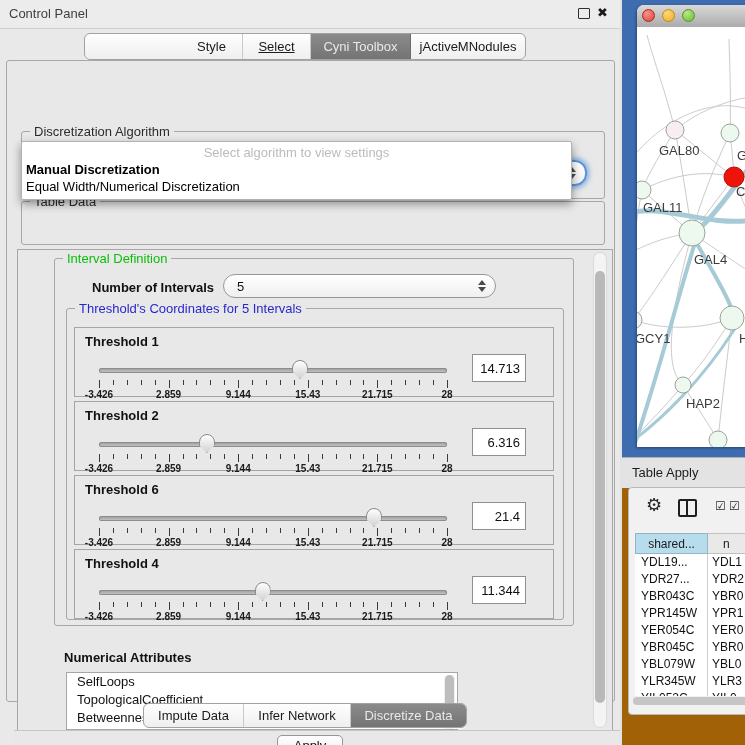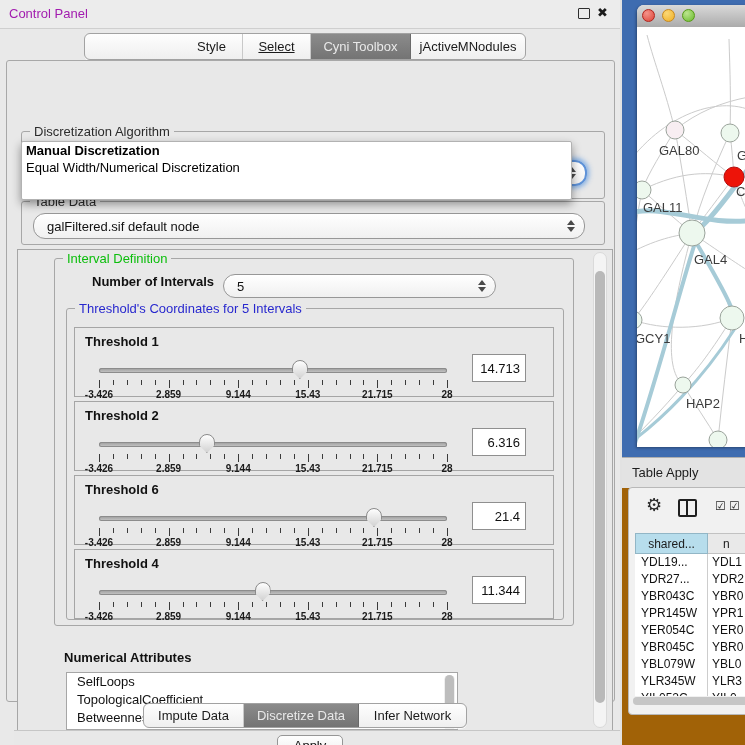--- a/index.html
+++ b/index.html
@@ -2,21 +2,21 @@
 <html><head>
 <meta charset="utf-8">
 <style>
   html,body{margin:0;padding:0;}
   body{width:745px;height:745px;overflow:hidden;font-family:"Liberation Sans",sans-serif;background:#DDDDDD;}
   #root{position:relative;width:745px;height:745px;background:#E2E2E2;}
 
   
   #left-panel{position:absolute;left:0;top:0;width:620px;height:745px;background:#E9E9E9;}
   #cp-titlebar{position:absolute;left:0;top:0;width:620px;height:28px;background:#ECECEC;border-bottom:1px solid #CFCFCF;}
-  #cp-title{position:absolute;left:9px;top:6px;font-size:13px;color:#a21caf;}
+  #cp-title{position:absolute;left:9px;top:6px;font-size:13px;color:#404040;}
   .tb-icon{position:absolute;top:8px;cursor:default;}
   #float-icon{left:578px;width:10px;height:9px;border:1.5px solid #2e2e2e;border-radius:1px;background:transparent;}
   #close-icon{left:597px;top:5px;font-size:13px;font-weight:bold;color:#1a1a1a;font-family:"DejaVu Sans",sans-serif;}
 
   .seg-control{position:absolute;display:flex;border:1px solid #A2A2A2;border-radius:6px;overflow:hidden;background:linear-gradient(#FEFEFE,#EFEFEF);box-shadow:0 1px 0 rgba(255,255,255,.8);}
   .seg{display:flex;align-items:center;justify-content:center;gap:5px;font-size:13px;color:#1a1a1a;border-right:1px solid #C9C9C9;box-sizing:border-box;height:100%;}
   .seg:last-child{border-right:none;}
   .seg.selected{background:linear-gradient(#8B8B8B,#747474);color:#E9E9E9;border-right-color:#6A6A6A;}
   #top-tabs{left:84px;top:33px;height:25px;}
   #bottom-tabs{left:143px;top:703px;height:23px;}
@@ -42,21 +42,21 @@
   .pop-opt{font-size:13px;color:#000;padding:1px 4px;white-space:nowrap;}
   .pop-opt.bold{font-weight:bold;}
 
   #tabledata-group{left:14px;top:140px;width:584px;height:44px;}
   #tabledata-combo{left:26px;top:152px;width:552px;height:26px;}
 
   #scrollarea{position:absolute;left:10px;top:188px;width:594px;height:480px;border:1px solid #A6A6A6;background:#E8E8E8;overflow:hidden;}
   #scroll-content{position:absolute;left:0;top:0;width:594px;height:480px;}
 
   #interval-group{left:36px;top:8px;width:520px;height:368px;}
-  #noi-label{position:absolute;left:74px;top:24px;font-size:13px;font-weight:bold;color:#111;}
+  #noi-label{position:absolute;left:74px;top:30px;font-size:13px;font-weight:bold;color:#111;}
   #noi-combo{left:205px;top:24px;width:273px;height:24px;}
   #thr-group{left:48px;top:58px;width:498px;height:312px;}
 
   .thr-box{position:absolute;left:56px;width:480px;height:70px;border:1px solid #A5A5A5;background:#E8E8E8;box-sizing:border-box;}
   .thr-label{position:absolute;left:10px;top:6px;font-size:13px;font-weight:bold;color:#111;}
   .thr-track{position:absolute;left:24px;top:40px;width:348px;height:5px;border-radius:3px;background:linear-gradient(#9A9A9A,#C9C9C9);box-shadow:inset 0 0 0 1px #8C8C8C;}
   .thr-thumb{position:absolute;top:-8px;width:16px;height:19px;background:linear-gradient(#FEFEFE,#D3D3D3);border:1px solid #8A8A8A;border-radius:8px 8px 2px 2px;clip-path:polygon(0 0,100% 0,100% 58%,50% 100%,0 58%);box-sizing:border-box;}
   .tick{position:absolute;top:52px;width:1px;height:5px;background:#3a3a3a;}
   .tick.major{height:8px;}
   .tick-label{position:absolute;top:61px;transform:translateX(-50%);font-size:10px;font-weight:bold;color:#1a1a1a;white-space:nowrap;}
@@ -152,35 +152,29 @@
 
       <div class="combo focused" id="algo-combo">
         <span class="val">Manual Discretization</span>
         <span class="spinner">
             <span class="spin-up"></span>
             <span class="spin-dn"></span>
           </span>
       </div>
 
       <div id="algo-popup">
+        <div id="popup-hint">Select algorithm to view settings</div>
         <div id="popup-options">
             <div class="pop-opt bold">Manual Discretization</div>
             <div class="pop-opt">Equal Width/Numerical Discretization</div>
           </div>
       </div>
 
       <div class="group" id="tabledata-group">
         <span class="group-label">Table Data</span>
-      </div>
-      <div class="combo" id="tabledata-combo">
-        <span class="val">galFiltered.sif default node</span>
-        <span class="spinner">
-            <span class="spin-up"></span>
-            <span class="spin-dn"></span>
-          </span>
       </div>
 
       <div id="scrollarea">
         <div id="scroll-content">
           <div class="group" id="interval-group">
             <span class="group-label green">Interval Definition</span>
           </div>
           <span id="noi-label">Number of Intervals</span>
           <div class="combo" id="noi-combo">
             <span class="val">5</span>
@@ -368,25 +362,25 @@
 
       <div id="apply-strip">
         <div id="apply-btn">Apply</div>
       </div>
     </div>
 
     <div class="seg-control" id="bottom-tabs">
         <div class="seg" style="width: 100px;">
           <span>Impute Data</span>
         </div>
+        <div class="seg" style="width: 107px;">
+          <span>Infer Network</span>
+        </div>
         <div class="seg selected" style="width: 115px;">
           <span>Discretize Data</span>
-        </div>
-        <div class="seg" style="width: 107px;">
-          <span>Infer Network</span>
         </div>
       </div>
   </div>
 
   <div id="right-pane">
     <div id="net-frame">
       <div id="net-window">
         <div id="net-titlebar">
           <span class="light" id="light-red"></span>
           <span class="light" id="light-yellow"></span>

